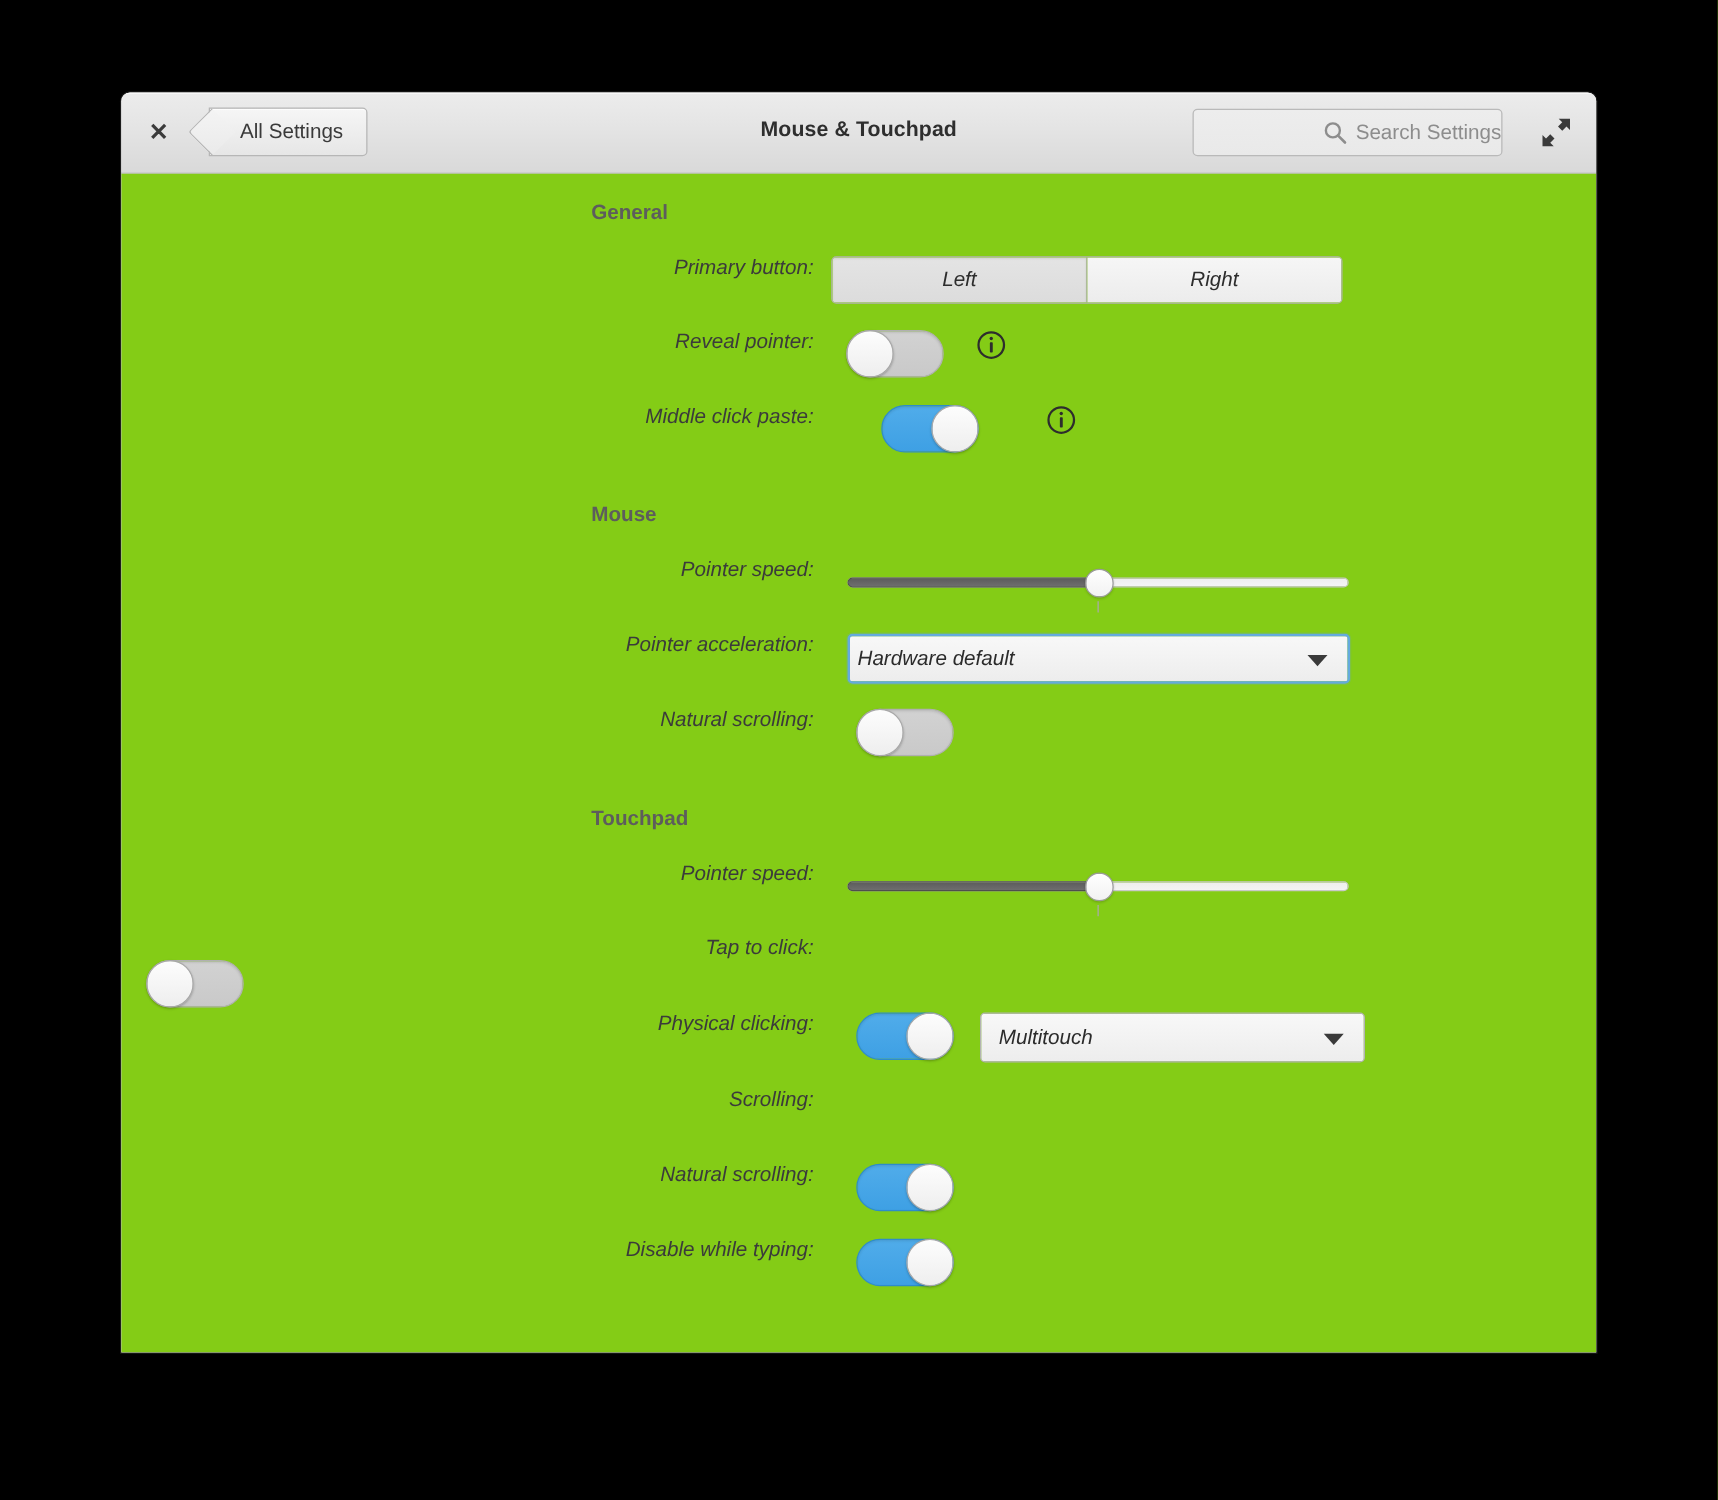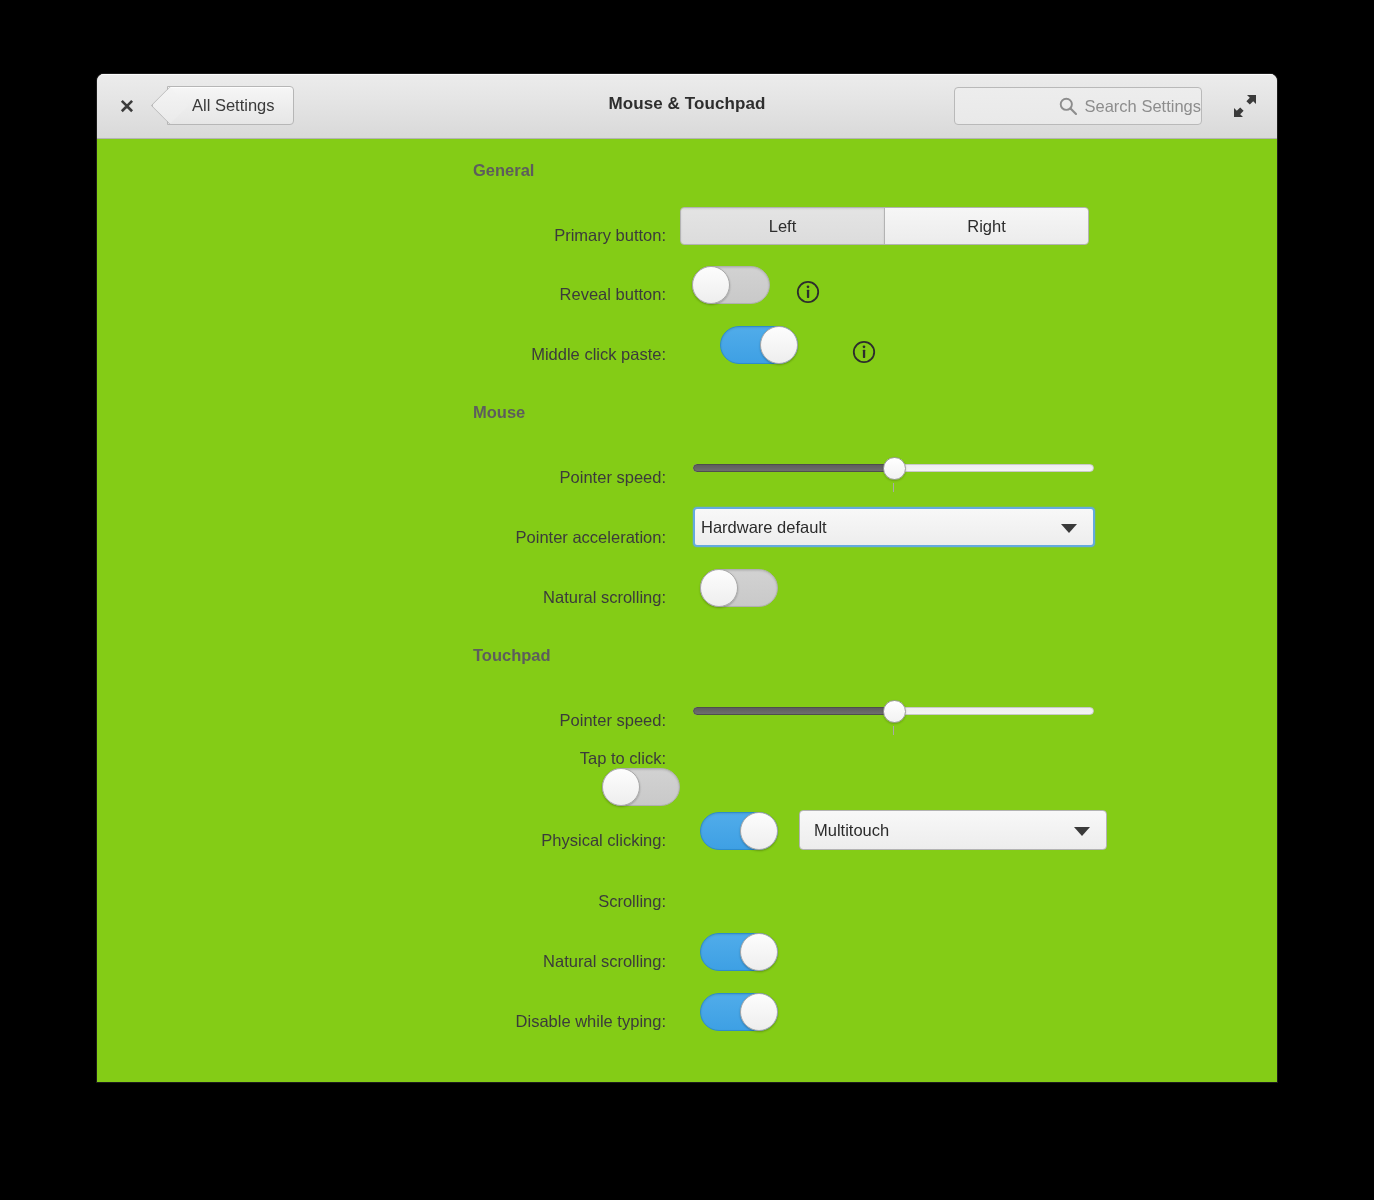--- a/index.html
+++ b/index.html
@@ -144,24 +144,25 @@
   .section-title {
     position: absolute;
     left: 376px;
     font-size: 16.5px;
     font-weight: bold;
     color: #5d5d5d;
   }
 
   .row {
     position: absolute;
-    left: 15px;
+    left: 0;
     height: 40px;
     display: flex;
-    align-items: flex-end;
+    align-items: flex-start;
+    font-style: italic;
   }
   .row-label {
     width: 568px;
     text-align: right;
     font-size: 16.5px;
     color: #3b3b3b;
     padding-right: 14px;
     box-sizing: border-box;
     white-space: nowrap;
   }
@@ -357,21 +358,21 @@
 
     <div class="row" style="top:66px;">
       <div class="row-label">Primary button:</div>
       <div class="segmented">
         <div class="seg on">Left</div>
         <div class="seg off">Right</div>
       </div>
     </div>
 
     <div class="row" style="top:125px;">
-      <div class="row-label">Reveal button:</div>
+      <div class="row-label">Reveal pointer:</div>
       <div class="switch off" style="margin-left:12px;">
         <div class="knob"></div>
       </div>
       <span class="info-icon">
         <svg width="24" height="24" viewBox="0 0 24 24">
           <circle cx="12" cy="12" r="10.2" fill="none" stroke="#2d2d2d" stroke-width="1.8"></circle>
           <circle cx="12" cy="6.8" r="1.35" fill="#2d2d2d"></circle>
           <rect x="10.9" y="9.7" width="2.3" height="8.2" rx="0.6" fill="#2d2d2d"></rect>
         </svg>
       </span>

